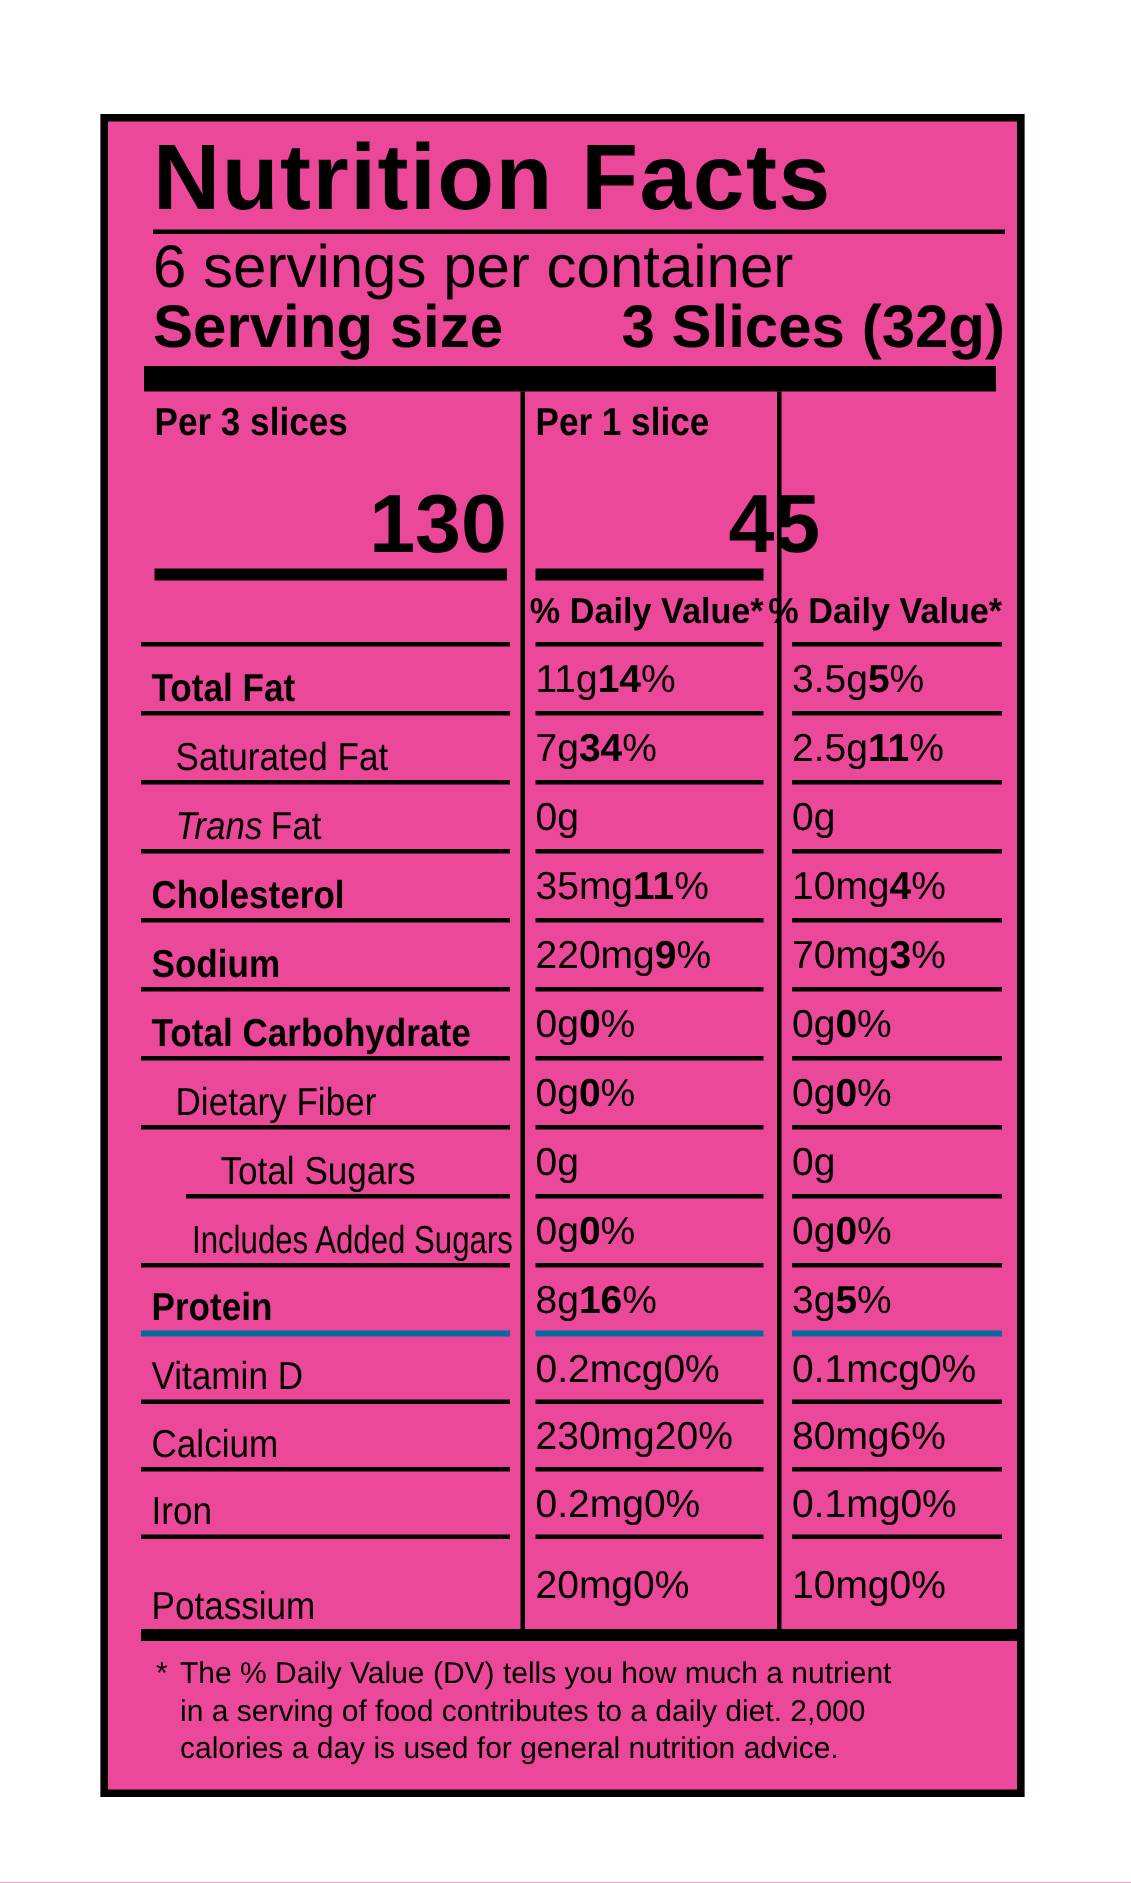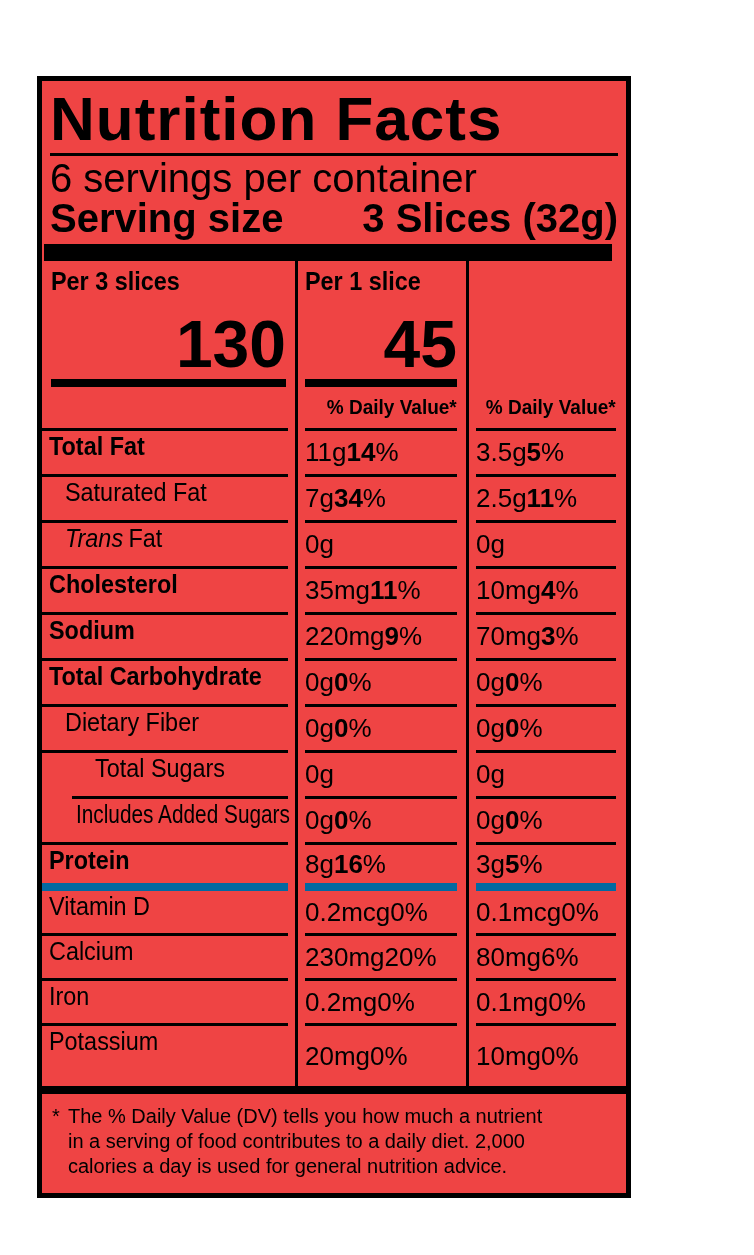--- a/index.html
+++ b/index.html
@@ -2,70 +2,70 @@
 <html><head>
 <meta charset="utf-8">
 <style>
   html,body{margin:0;padding:0}
   body{
     width:754px;height:1255px;background:#ffffff;
     font-family:"Liberation Sans",sans-serif;color:#000;
     -webkit-font-smoothing:antialiased;
   }
   .label{
-    width:584px;background:#ef4444;border:5px solid #000;
-    margin:76px 0 0 37px;box-sizing:content-box;
+    width:584px;background:#ec4899;border:5px solid #000;
+    margin:76px 0 0 67px;box-sizing:content-box;padding-left:22px;
   }
   
   .title{
     font-size:62px;font-weight:700;letter-spacing:1px;line-height:1.04;
     padding:6px 8px 0 8px;white-space:nowrap;
   }
   .thin-rule{height:3px;background:#000;margin:2px 8px 0 8px}
   .servings{font-size:40px;line-height:40px;padding:2px 8px 0 8px}
   .serving-row{
     display:flex;justify-content:space-between;align-items:baseline;
     font-size:40px;font-weight:700;line-height:40px;padding:0 8px 6px 8px;
   }
   .big-bar{height:17px;background:#000;margin:0 14px 0 2px}
   .bottom-bar{height:8px;background:#000}
   
   .cols{position:relative}
   .vdiv{position:absolute;top:0;bottom:0;width:3px;background:#000}
   .vdiv1{left:253px}
   .vdiv2{left:424px}
   .grid{display:grid;grid-template-columns:254px 171px 159px;align-items:stretch}
-  .c1{margin-right:8px;padding-left:7px;display:flex;align-items:flex-start}
+  .c1{margin-right:8px;padding-left:7px;display:flex;align-items:flex-end}
   .c2,.c3{margin-left:9px;margin-right:10px;display:flex;align-items:center}
   .line>.c1,.line>.c2,.line>.c3{border-bottom:3px solid #000}
   .nrow{height:46px;font-size:26px}
   .nm{display:inline-block;transform:scaleX(.9);transform-origin:0 50%;white-space:nowrap}
   .nm.tight{transform:scaleX(.8)}
   .bold{font-weight:700}
   .it{font-style:italic;margin-right:6px}
   .ind1{padding-left:23px}
   .ind2{padding-left:34px}
   .rule-ind{margin-left:30px;padding-left:0}
   .amt{white-space:nowrap}
   .dv{white-space:nowrap}
   .dvn{font-weight:700}
   .vrow .dvn{font-weight:400}
-  .thickline>.c1,.thickline>.c2,.thickline>.c3{border-bottom:8px solid #0369a1}
+  .thickline>.c1,.thickline>.c2,.thickline>.c3{border-bottom:4px solid #0369a1}
   .noline>.c1,.noline>.c2,.noline>.c3{border-bottom:none}
   .vrow{height:45px;font-size:26px}
   .vrow.last{height:60px}
   
   .cal{height:126px}
   .cal>.c1{align-items:flex-end;padding-bottom:8px;border-bottom:8px solid #000;margin-left:7px;padding-left:0}
-  .cal>.c2,.cal>.c3{flex-direction:column;align-items:stretch;justify-content:flex-start;border-bottom:8px solid #000}
+  .cal>.c2,.cal>.c3{flex-direction:row;align-items:stretch;justify-content:flex-start;border-bottom:8px solid #000}
   .cal-label{font-size:48px;font-weight:700;transform:scaleX(.92);transform-origin:0 100%;white-space:nowrap}
   .per-hdr{font-size:26px;font-weight:700;padding-top:5px;transform:scaleX(.9);transform-origin:0 50%;white-space:nowrap}
-  .cal-num{font-size:66px;font-weight:700;line-height:.95;text-align:right;margin-top:auto;padding-bottom:4px}
-  
-  .dvrow{height:44px;font-size:20px;font-weight:700}
+  .cal-num{font-size:55px;font-weight:700;line-height:.95;text-align:right;margin-top:auto;padding-bottom:4px}
+  
+  .dvrow{height:44px;font-size:24px;font-weight:700}
   .dvrow .c2,.dvrow .c3{justify-content:flex-end}
   .dvh{transform:scaleX(.95);transform-origin:100% 50%;white-space:nowrap}
   
   .footnote{display:flex;padding:10px 12px 14px 10px;font-size:20px;line-height:25px}
   .ast{width:16px;flex:none}
   .ftext{white-space:pre-line}
 </style>
 </head>
 <body>
 

